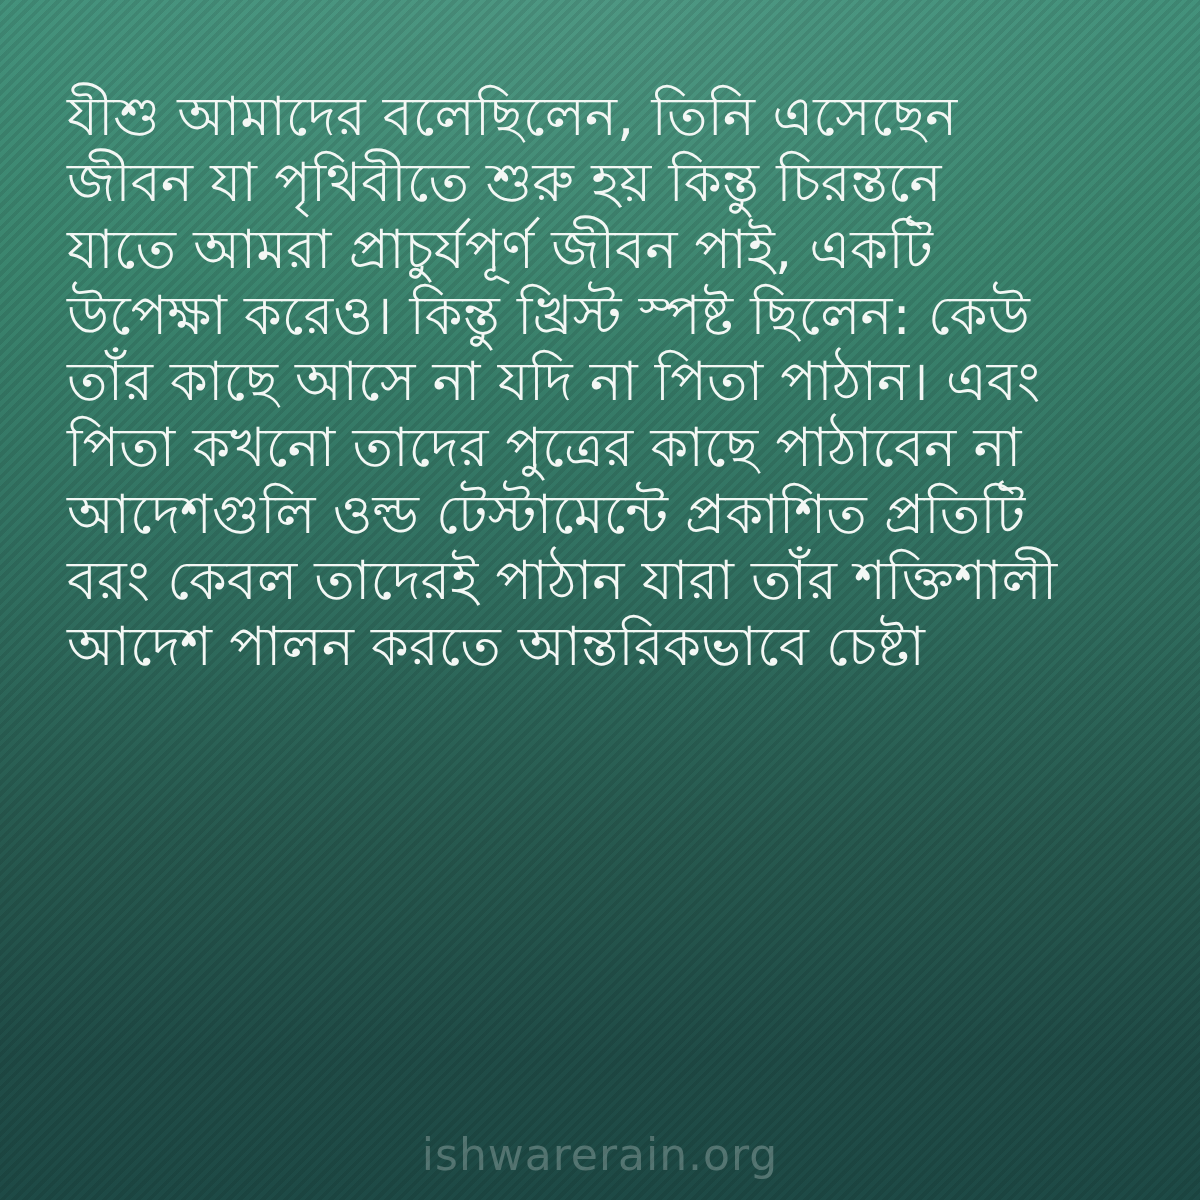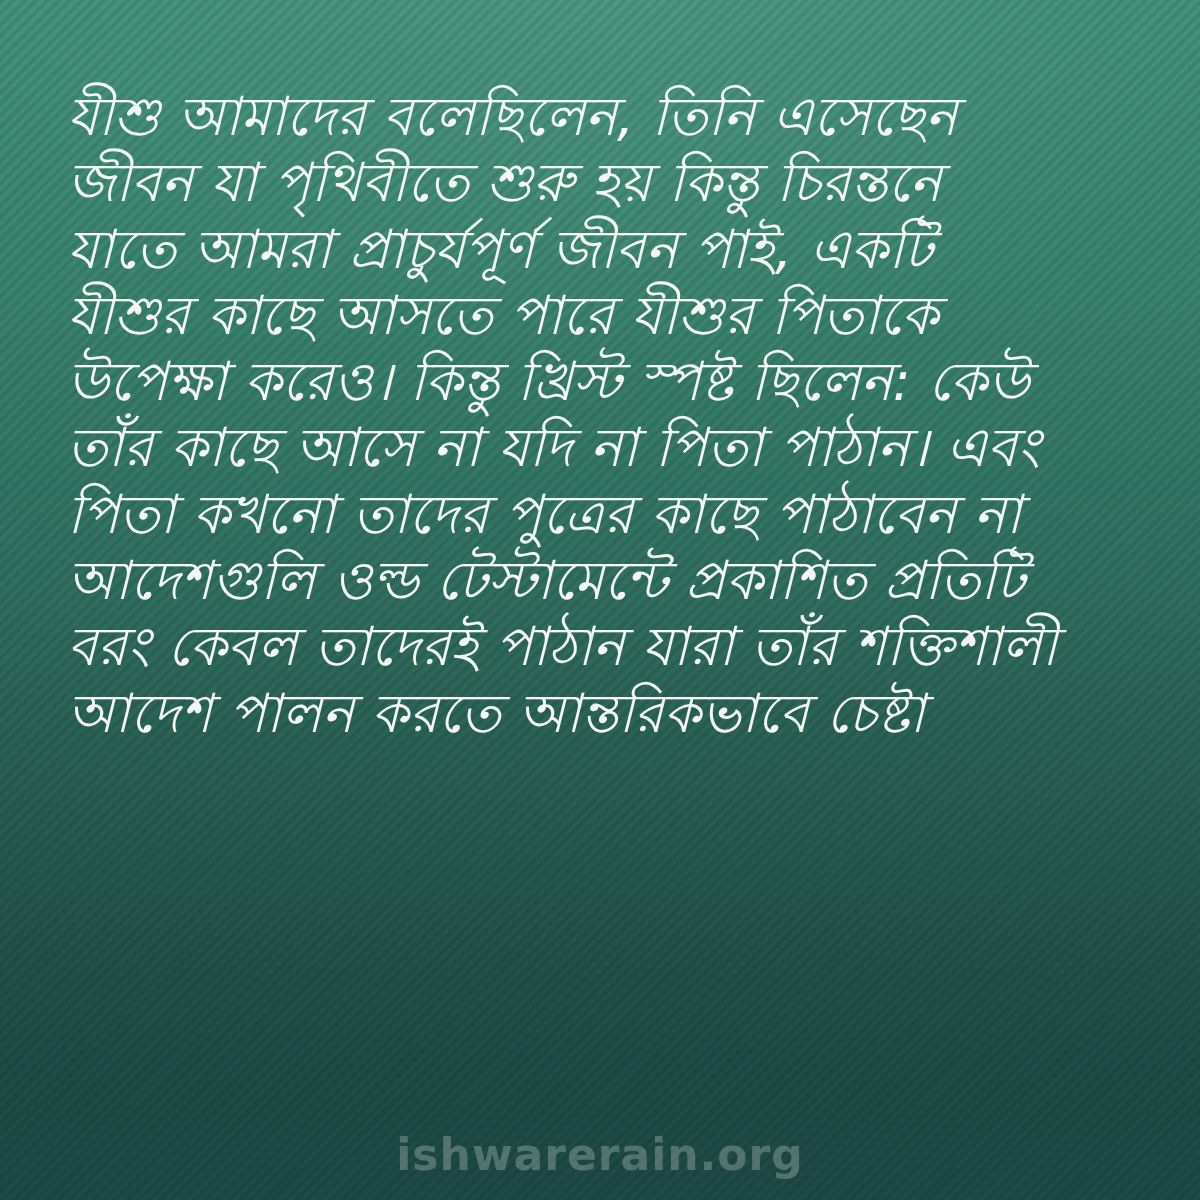--- a/index.html
+++ b/index.html
@@ -48,46 +48,44 @@
     top: 84px;
     color: #f3f7f4;
     font-size: 54px;
     line-height: 66.3px;
     font-weight: 400;
     letter-spacing: 0px;
     white-space: nowrap;
   }
   .quote-line {
     height: 66.3px;
-    font-style: italic;
   }
   .watermark {
     position: absolute;
     left: 0;
     right: 0;
     bottom: 20px;
     text-align: center;
     font-size: 44px;
-    font-weight: bold;
+    font-weight: normal;
     letter-spacing: 1px;
     color: rgba(255,255,255,0.24);
   }
 </style>
 </head>
 <body>
 
 <div class="canvas">
   <div class="vignette"></div>
   <div class="stripes"></div>
 
   <div class="quote">
     <div class="quote-line">যীশু আমাদের বলেছিলেন, তিনি এসেছেন</div>
     <div class="quote-line">জীবন যা পৃথিবীতে শুরু হয় কিন্তু চিরন্তনে</div>
     <div class="quote-line">যাতে আমরা প্রাচুর্যপূর্ণ জীবন পাই, একটি</div>
-    <div class="quote-line">যীশুর কাছে আসতে পারে যীশুর পিতাকে</div>
     <div class="quote-line">উপেক্ষা করেও। কিন্তু খ্রিস্ট স্পষ্ট ছিলেন: কেউ</div>
     <div class="quote-line">তাঁর কাছে আসে না যদি না পিতা পাঠান। এবং</div>
     <div class="quote-line">পিতা কখনো তাদের পুত্রের কাছে পাঠাবেন না</div>
     <div class="quote-line">আদেশগুলি ওল্ড টেস্টামেন্টে প্রকাশিত প্রতিটি</div>
     <div class="quote-line">বরং কেবল তাদেরই পাঠান যারা তাঁর শক্তিশালী</div>
     <div class="quote-line">আদেশ পালন করতে আন্তরিকভাবে চেষ্টা</div>
   </div>
 
   <div class="watermark">ishwarerain.org</div>
 </div>

